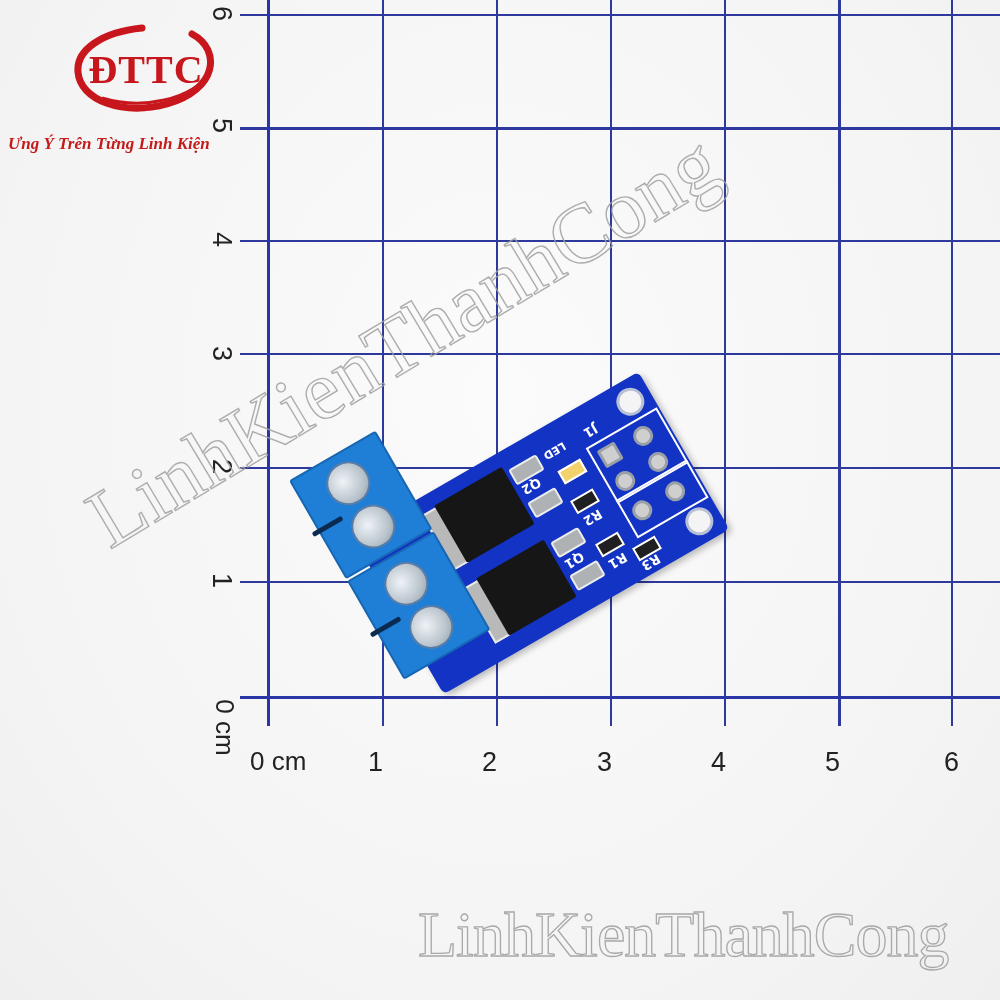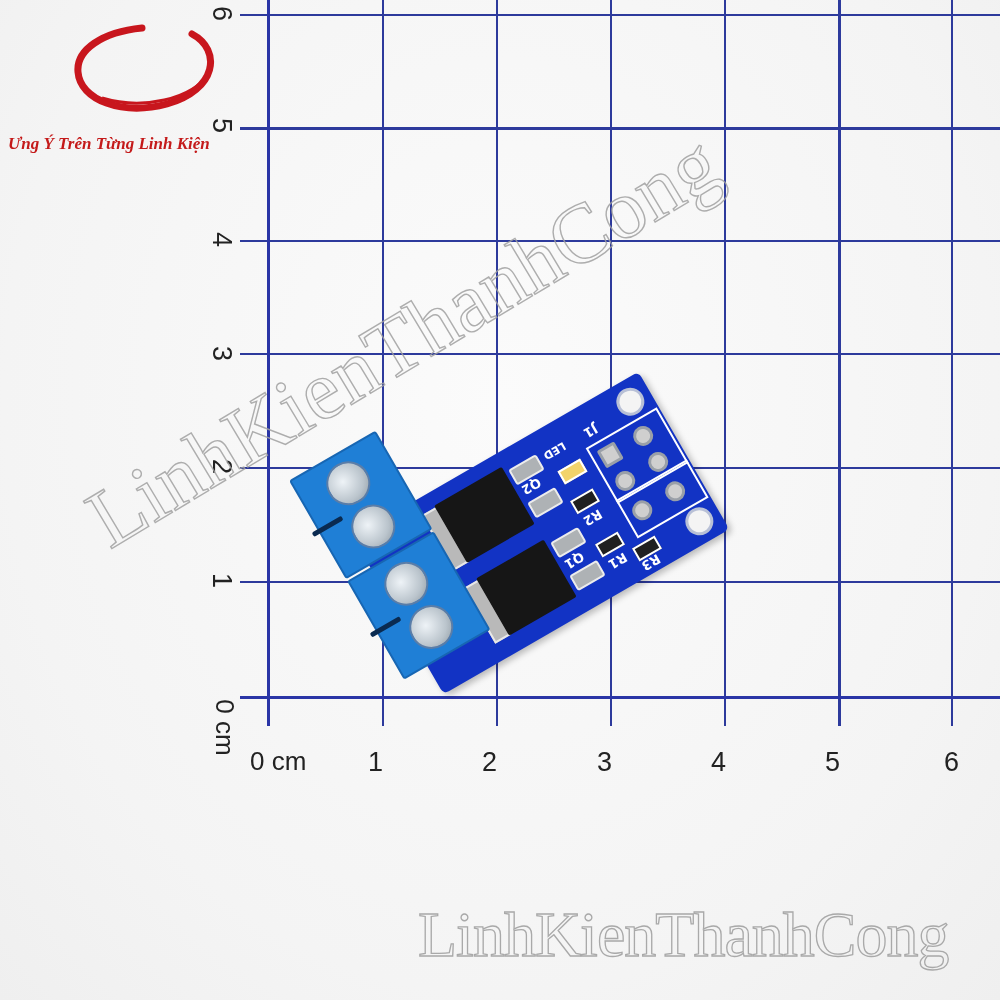--- a/index.html
+++ b/index.html
@@ -70,20 +70,21 @@
 <div class="tick-y" style="top:338px;">3</div>
 <div class="tick-y" style="top:224px;">4</div>
 <div class="tick-y" style="top:110px;">5</div>
 <div class="tick-y" style="top:-2px;">6</div>
 
 <div class="logo">
   <svg width="148" height="92" viewBox="0 0 148 92">
     <path d="M120 14 C150 30 145 70 95 84 C50 96 8 80 6 52 C4 30 30 12 70 8" fill="none" stroke="#c8161d" stroke-width="7" stroke-linecap="round"></path>
     <path d="M30 78 C70 90 120 80 138 52" fill="none" stroke="#c8161d" stroke-width="3"></path>
   </svg>
+  <div class="logo-text">ĐTTC</div>
 </div>
 <div class="tagline">Ưng Ý Trên Từng Linh Kiện</div>
 
 <div class="board-wrap">
   <div class="pcb">
     <div class="hole" style="left:294px;top:8px;"></div>
     <div class="hole" style="left:294px;top:146px;"></div>
 
     <div class="header-box" style="left:246px;top:40px;">
       <div class="pin" style="left:6px;top:6px;border-radius:2px;"></div>

